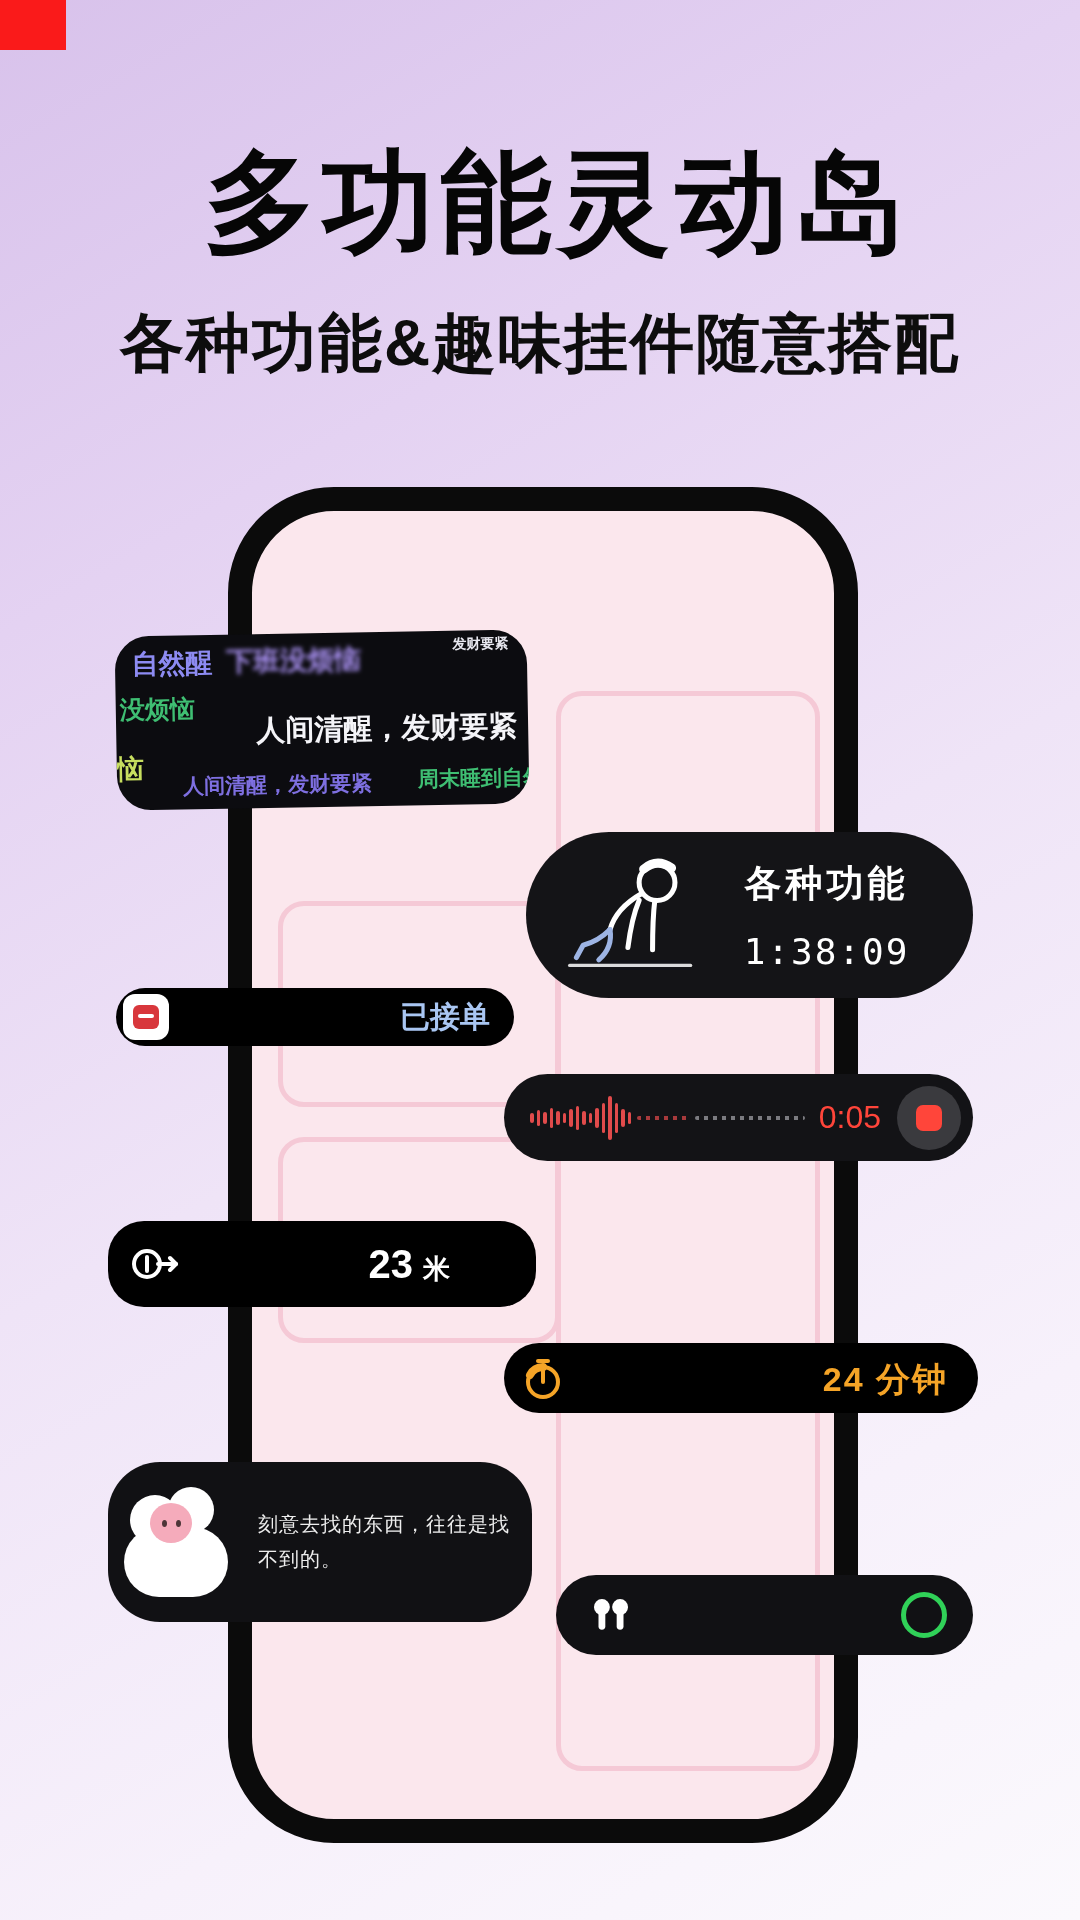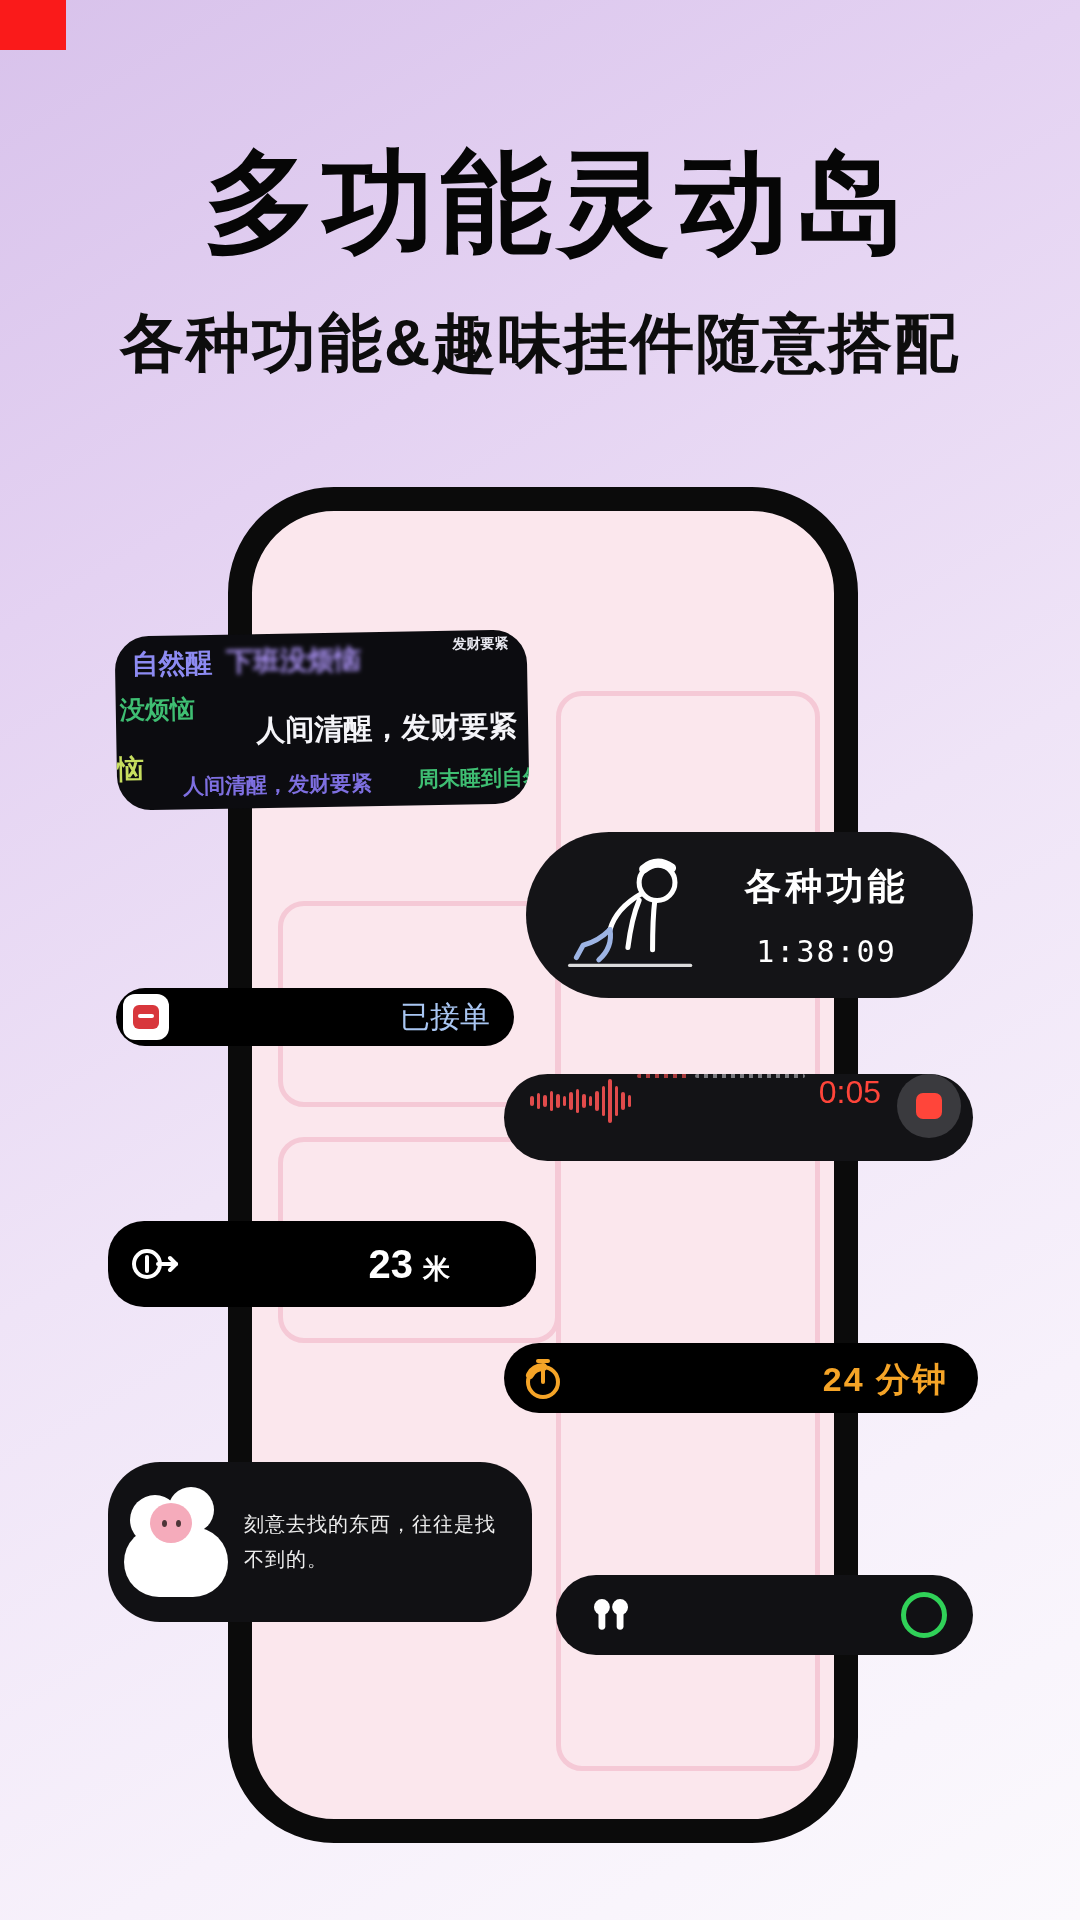--- a/index.html
+++ b/index.html
@@ -29,36 +29,36 @@
     transform:rotate(-1deg); overflow:hidden; background:#0c0c10; }
   .dk-layer { position:absolute; inset:0; }
   .dk-item { position:absolute; white-space:nowrap; font-weight:600; }
 
   
   .offwork { left:526px; top:832px; width:447px; height:166px; border-radius:84px;
     display:flex; align-items:center; background:#141417; }
   .offwork-illu { width:168px; height:126px; margin-left:28px; flex-shrink:0; }
   .offwork-texts { flex:1; text-align:center; color:#fff; padding-right:42px; }
   .offwork-title { font-size:37px; font-weight:800; letter-spacing:4px; }
-  .offwork-count { font-size:30px; margin-top:22px; letter-spacing:2px;
+  .offwork-count { font-size:36px; margin-top:22px; letter-spacing:2px;
     font-family:"DejaVu Sans Mono",monospace; }
 
   
   .order { left:116px; top:988px; width:398px; height:58px; border-radius:30px; background:#000;
     display:flex; align-items:center; padding:0 24px 0 7px; }
   .app-badge { width:46px; height:46px; background:#fff; border-radius:12px;
     display:flex; align-items:center; justify-content:center; }
   .app-glyph { width:26px; height:24px; background:#D8373C; border-radius:6px; position:relative; }
   .app-glyph::after { content:""; position:absolute; left:5px; top:9px; width:16px; height:4px;
     background:#fff; border-radius:2px; }
-  .order-status { margin-left:auto; color:#A9C6F2; font-size:30px; font-weight:400; }
+  .order-status { margin-left:auto; color:#A9C6F2; font-size:30px; font-weight:700; }
 
   
   .recorder { left:504px; top:1074px; width:469px; height:87px; border-radius:44px; background:#131316;
-    display:flex; padding:0 12px 0 26px; }
+    display:flex; align-items:center; padding:0 12px 0 26px; }
   .waveform { display:flex; align-items:center; gap:3px; height:54px; flex-shrink:0; }
   .waveform i { display:block; width:3.5px; background:#E14B4B; border-radius:2px; }
   .wave-dots { height:4px; border-radius:2px; }
   .wave-dots.red { width:52px; margin-left:6px; flex-shrink:0;
     background:repeating-linear-gradient(90deg,#A83A3C 0 4px,transparent 4px 9px); }
   .wave-dots.gray { flex:1; margin:0 14px 0 6px;
     background:repeating-linear-gradient(90deg,#7b7b80 0 4px,transparent 4px 9px); }
   .rec-time { color:#FF453A; font-size:32px; margin-right:16px; font-weight:500; }
   .stop-btn { width:64px; height:64px; border-radius:50%; background:#3A3A3E;
     display:flex; align-items:center; justify-content:center; cursor:pointer; }
@@ -86,21 +86,21 @@
   .mascot .cloud { position:absolute; left:6px; bottom:8px; width:104px; height:70px;
     background:#fff; border-radius:44px; }
   .mascot .bump1 { position:absolute; left:12px; top:16px; width:50px; height:50px;
     background:#fff; border-radius:50%; }
   .mascot .bump2 { position:absolute; left:50px; top:8px; width:46px; height:46px;
     background:#fff; border-radius:50%; }
   .mascot .face { position:absolute; left:32px; top:24px; width:42px; height:40px;
     background:#F5ABBB; border-radius:50%; }
   .mascot .eye { position:absolute; width:5px; height:7px; background:#4e3538; border-radius:50%; top:17px; }
   .mascot .eye.l { left:12px; } .mascot .eye.r { left:26px; }
-  .quote-text { color:#EDEDED; font-size:20px; line-height:1.75; letter-spacing:1px; margin-left:8px; }
+  .quote-text { color:#EDEDED; font-size:20px; line-height:1.75; letter-spacing:1px; margin-left:22px; }
 
   
   .earbuds { left:556px; top:1575px; width:417px; height:80px; border-radius:41px; background:#111114;
     display:flex; align-items:center; justify-content:space-between; padding:0 26px 0 30px; }
   .earbuds-icon { width:50px; height:44px; }
   .battery-ring { width:46px; height:46px; border:5px solid #30D158; border-radius:50%; }
 </style>
 </head>
 <body>
 

